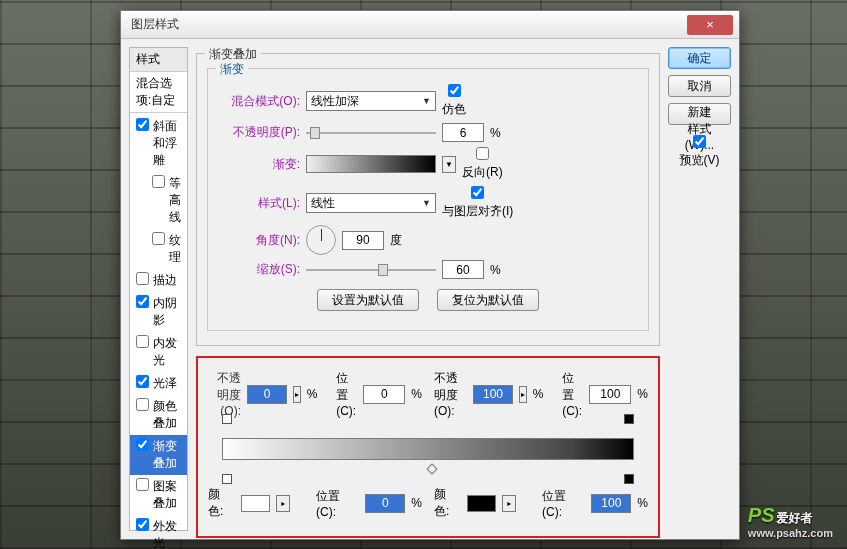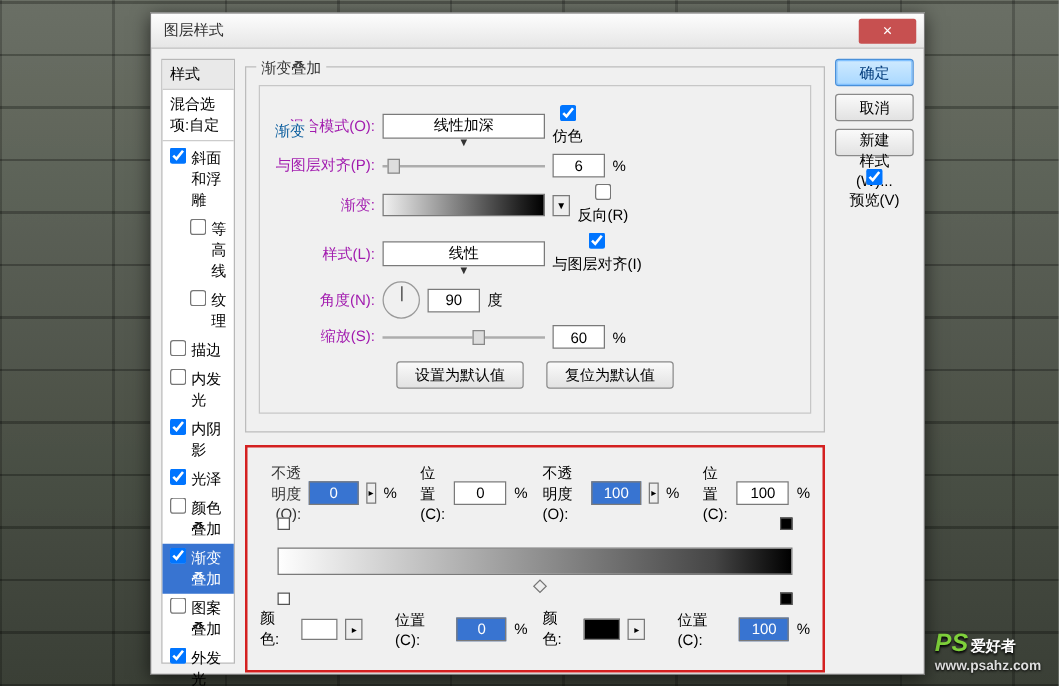--- a/index.html
+++ b/index.html
@@ -25,25 +25,25 @@
 .styles-list { padding:2px 0;}
 .style-row { display:flex; gap:4px; padding:3px 6px; cursor:default;}
 .style-row.indent { padding-left:22px; }
 .style-row.sel { background:#3874d1; color:#fff; }
 .style-row input { width:13px; height:13px; }
 
 .main { flex:1; display:flex; flex-direction:column; }
 .groupbox { border:1px solid #bcbcbc; padding:8px 10px 14px; position:relative; margin-top:6px;}
 .groupbox .legend { position:absolute; top:-8px; left:8px; background:#f0f0f0; padding:0 4px; color:#333;}
 .innerbox { border:1px solid #c7c7c7; padding:10px 12px 14px; margin-top:6px; position:relative;}
-.innerbox .legend{position:absolute;top:-8px;left:8px;background:#f0f0f0;padding:0 4px;color:#055a9c;margin-top:36px;}
+.innerbox .legend{position:absolute;top:-8px;left:8px;background:#f0f0f0;padding:0 4px;color:#055a9c;}
 .frow { display:flex; align-items:center; gap:6px; margin:5px 0;}
 .flabel { width:80px; text-align:right; color:#a21caf; }
 .flabel.gray{color:#333}
-select,.combo { height:20px; border:1px solid #7a7a7a; background:#fff; padding:0 4px;flex-direction:column;}
+select,.combo { height:20px; border:1px solid #7a7a7a; background:#fff; padding:0 4px;}
 .combo { width:130px; display:flex; align-items:center; justify-content:space-between;}
 .combo .arrow{font-size:9px;color:#333}
 .slider { position:relative; width:130px; height:14px;}
 .slider .track{position:absolute;top:6px;left:0;right:0;height:2px;background:#adadad;}
 .slider .thumb{position:absolute;top:1px;width:10px;height:12px;background:#ddd;border:1px solid #888;}
 .numbox { width:42px; height:19px; border:1px solid #7a7a7a; background:#fff; text-align:center;}
 .chk{display:flex;align-items:center;gap:4px;flex-direction:column;}
 .gradswatch { width:130px; height:18px; border:1px solid #7a7a7a; background:linear-gradient(90deg,#fff, #fff 10%, #444 90%, #000); position:relative;}
 .gradswatch::before{content:"";position:absolute;inset:0;background:repeating-conic-gradient(#ccc 0 25%,#fff 0 50%) 0 0/10px 10px;z-index:-1}
 .gradswatch.checker { background:linear-gradient(90deg, rgba(255,255,255,0), #222 85%, #000);}
@@ -103,26 +103,26 @@
           </div>
           <div class="style-row indent">
             <input type="checkbox" style="">
             <span>纹理</span>
           </div>
           <div class="style-row">
             <input type="checkbox" style="">
             <span>描边</span>
           </div>
           <div class="style-row">
+            <input type="checkbox" checked="" style="">
+            <span>内阴影</span>
+          </div>
+          <div class="style-row">
             <input type="checkbox" style="">
             <span>内发光</span>
-          </div>
-          <div class="style-row">
-            <input type="checkbox" checked="" style="">
-            <span>内阴影</span>
           </div>
           <div class="style-row">
             <input type="checkbox" checked="" style="">
             <span>光泽</span>
           </div>
           <div class="style-row">
             <input type="checkbox" style="">
             <span>颜色叠加</span>
           </div>
           <div class="style-row sel">
@@ -152,21 +152,21 @@
                 <span>线性加深</span>
                 <span class="arrow">▼</span>
               </div>
             <label class="chk">
                 <input type="checkbox" checked="" style="">
                 <span>仿色</span>
               </label>
           </div>
 
           <div class="frow">
-            <span class="flabel">与图层对齐(P):</span>
+            <span class="flabel">不透明度(P):</span>
             <div class="slider">
                 <div class="track"></div>
                 <div class="thumb" style="left:4px"></div>
               </div>
             <input class="numbox" value="6" style="">
             <span>%</span>
           </div>
 
           <div class="frow">
             <span class="flabel">渐变:</span>

